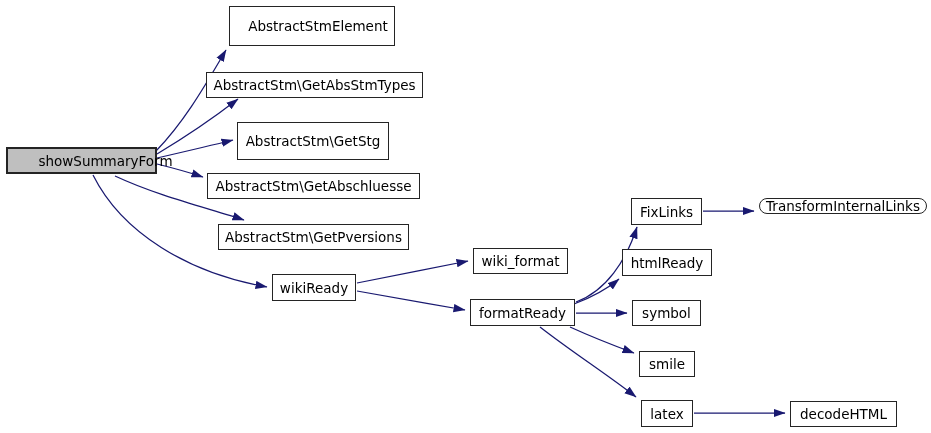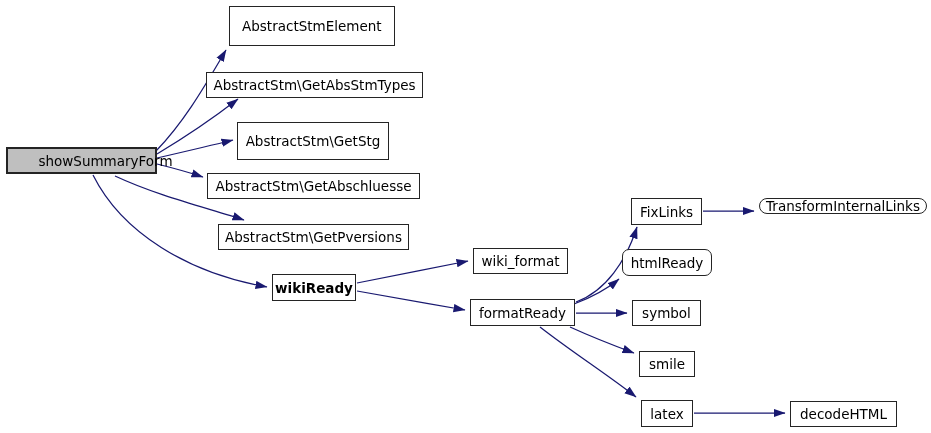--- a/index.html
+++ b/index.html
@@ -36,21 +36,21 @@
     line-height: 18px;
     cursor: pointer;
   }
   .node.root {
     background: #bfbfbf;
     border: 2px solid #242424;
     cursor: default;
     padding-left: 48px;
   }
   .node.multiline {
-    align-items: flex-start;
+    align-items: center;
     padding-left: 12px;
   }
   .node .line {
     white-space: pre;
   }
 </style>
 </head>
 <body>
 
 <div id="canvas">
@@ -78,24 +78,24 @@
         <path d="M694,413 L785,413" fill="none" stroke="#191970" stroke-width="1.25" marker-end="url(#arrow)"></path>
       </g>
   </svg>
   <div id="node-layer">
       <div class="node root" style="left: 6px; top: 147px; width: 151px; height: 27px;"><div class="line">showSummaryForm</div></div>
       <div class="node multiline" style="left: 229px; top: 6px; width: 166px; height: 40px;"><div class="line">AbstractStmElement</div></div>
       <div class="node" style="left: 206px; top: 72px; width: 217px; height: 26px;"><div class="line">AbstractStm\GetAbsStmTypes</div></div>
       <div class="node" style="left: 237px; top: 122px; width: 152px; height: 38px;"><div class="line">AbstractStm\GetStg</div></div>
       <div class="node" style="left: 207px; top: 173px; width: 213px; height: 26px;"><div class="line">AbstractStm\GetAbschluesse</div></div>
       <div class="node" style="left: 218px; top: 224px; width: 191px; height: 26px;"><div class="line">AbstractStm\GetPversions</div></div>
-      <div class="node" style="left: 272px; top: 274px; width: 84px; height: 27px; font-weight: bold;"><div class="line">wikiReady</div></div>
+      <div class="node" style="left: 272px; top: 274px; width: 84px; height: 27px;"><div class="line">wikiReady</div></div>
       <div class="node" style="left: 473px; top: 248px; width: 95px; height: 26px;"><div class="line">wiki_format</div></div>
       <div class="node" style="left: 470px; top: 299px; width: 105px; height: 27px;"><div class="line">formatReady</div></div>
       <div class="node" style="left: 631px; top: 198px; width: 71px; height: 27px;"><div class="line">FixLinks</div></div>
       <div class="node" style="left: 759px; top: 198px; width: 168px; height: 16px; border-radius: 12px;"><div class="line">TransformInternalLinks</div></div>
-      <div class="node" style="left: 622px; top: 249px; width: 90px; height: 27px; border-radius: 7px;"><div class="line">htmlReady</div></div>
+      <div class="node" style="left: 622px; top: 249px; width: 90px; height: 27px;"><div class="line">htmlReady</div></div>
       <div class="node" style="left: 632px; top: 300px; width: 69px; height: 26px;"><div class="line">symbol</div></div>
       <div class="node" style="left: 639px; top: 351px; width: 56px; height: 26px;"><div class="line">smile</div></div>
       <div class="node" style="left: 641px; top: 400px; width: 52px; height: 27px;"><div class="line">latex</div></div>
       <div class="node" style="left: 790px; top: 401px; width: 107px; height: 26px;"><div class="line">decodeHTML</div></div>
     </div>
 </div>
 
 </body></html>

